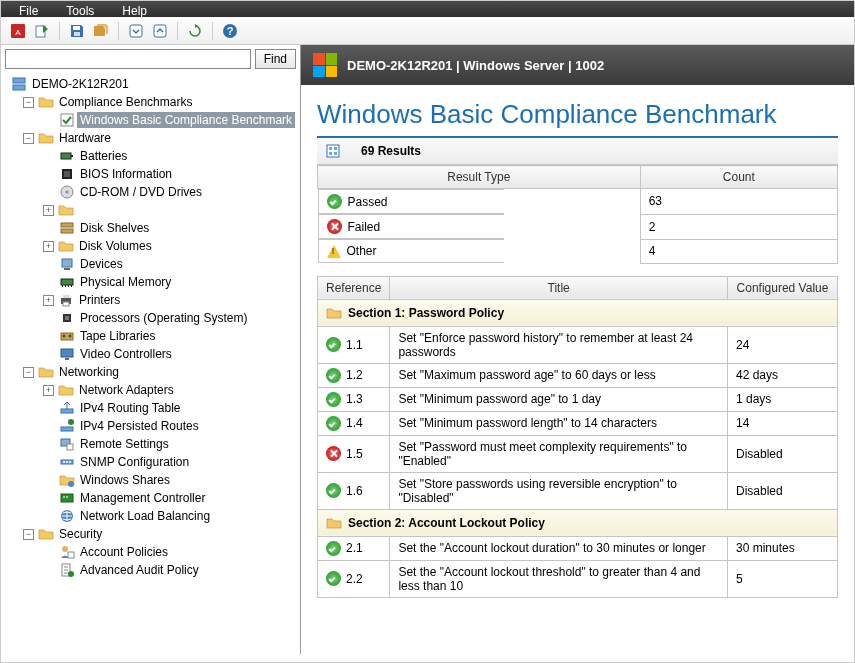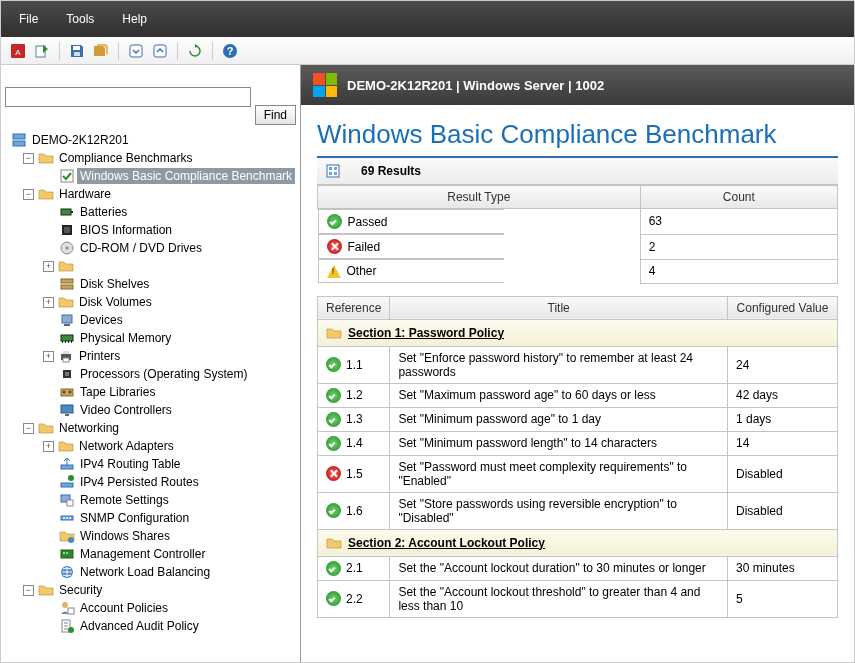--- a/index.html
+++ b/index.html
@@ -1,26 +1,26 @@
 <!DOCTYPE html>
 <html><head>
 <meta charset="utf-8">
 <style>
 * { box-sizing: border-box; margin: 0; padding: 0; }
 body { font-family: "Segoe UI", Tahoma, sans-serif; font-size: 12px; background: #fff; color: #000; width: 855px; height: 663px; overflow: hidden; border: 1px solid #ccc; }
-.menubar { background: linear-gradient(#4a4a4a, #2f2f2f); color: #fff; height: 36px; display: flex; align-items: center; padding: 0 4px; font-size: 12px; }
+.menubar { background: linear-gradient(#4a4a4a, #2f2f2f); color: #fff; height: 16px; display: flex; align-items: flex-start; padding: 0 4px; font-size: 12px; }
 .menubar .mi { padding: 3px 14px; cursor: default; }
 .toolbar { height: 28px; background: linear-gradient(#fdfdfd,#f0f0f0); border-bottom: 1px solid #ccc; display: flex; align-items: center; padding: 0 6px; gap: 2px; }
 .tb-btn { width: 22px; height: 22px; display: flex; align-items: center; justify-content: center; border-radius: 2px; }
 .tb-sep { width: 1px; height: 18px; background: #ccc; margin: 0 4px; }
 .content { display: flex; height: calc(100% - 52px); }
 .left { width: 300px; border-right: 1px solid #999; background: #fff; display: flex; flex-direction: column; }
 .searchbar { padding: 4px 4px; display: flex; gap: 4px; align-items: center; }
 .searchbar input { flex: 1; height: 20px; border: 1px solid #888; padding: 0 4px; font-size: 12px; }
-.searchbar button { height: 20px; padding: 0 8px; background: linear-gradient(#fdfdfd,#e6e6e6); border: 1px solid #888; font-size: 12px; margin-top: 36px; }
+.searchbar button { height: 20px; padding: 0 8px; background: linear-gradient(#fdfdfd,#e6e6e6); border: 1px solid #888; font-size: 12px; }
 .tree { flex: 1; overflow: auto; padding: 2px 0 6px 10px; }
 .trow { display: flex; align-items: center; height: 18px; white-space: nowrap; gap: 2px; padding-right: 4px; }
 .trow .lbl { padding: 1px 3px; }
 .trow.sel .lbl { background: #8d9aa3; color: #fff; }
 .exp { width: 11px; height: 11px; background: #fff; border: 1px solid #888; font-size: 9px; line-height: 9px; text-align: center; color: #555; margin-right: 2px; }
 .ico { width: 16px; height: 16px; display: inline-flex; align-items: center; justify-content: center; flex-shrink: 0; }
 .pad { display:inline-block; }
 .right { flex: 1; display: flex; flex-direction: column; background: #fff; overflow: hidden; }
 .rhead { background: linear-gradient(#5a5a5a,#3a3a3a); color: #fff; height: 40px; display: flex; align-items: center; padding: 0 12px; gap: 10px; font-size: 13px; font-weight: bold; }
 .winlogo { width: 24px; height: 24px; display: grid; grid-template-columns: 1fr 1fr; grid-template-rows: 1fr 1fr; gap: 1px; }
@@ -31,21 +31,21 @@
 .reshead { border-top: 2px solid #2d6fae; border-bottom: 1px solid #c4c4c4; background: linear-gradient(#fafafa,#ececec); padding: 5px 8px; display:flex; align-items:center; gap:20px; font-weight:bold; font-size: 12px; }
 table.summary, table.detail { width: 100%; border-collapse: collapse; font-size: 12px; }
 table.summary th, table.summary td, table.detail th, table.detail td { border: 1px solid #c4c4c4; padding: 4px 8px; text-align: left; }
 table.summary th, table.detail th { background: linear-gradient(#fafafa,#e8e8e8); font-weight: normal; text-align: center; color: #333; }
 table.summary td.rt { display: flex; align-items: center; gap: 6px; border-right: none; }
 table.summary tr td:first-child { width: 58%; }
 .spacer { height: 12px; }
 table.detail td.ref { width: 62px; }
 table.detail td.val { width: 110px; }
 table.detail td.ref .refwrap { display:flex; align-items:center; gap:5px; }
-.sectionrow td { background: linear-gradient(#fdfbee,#f5f0d6); font-weight: bold; text-decoration: underline; }
+.sectionrow td { background: linear-gradient(#fdfbee,#f5f0d6); font-weight: bold; }
 .sectionrow .secwrap { display:flex; align-items:center; gap:6px; padding: 1px 0; }
 .ic-pass { width:15px;height:15px;border-radius:50%;background:radial-gradient(#6fd36f,#1f8a1f);position:relative; }
 .ic-pass::after{content:"";position:absolute;left:3px;top:6px;width:4px;height:2px;border-left:2px solid #fff;border-bottom:2px solid #fff;transform:rotate(-45deg);}
 .ic-fail { width:15px;height:15px;border-radius:50%;background:radial-gradient(#ff6a6a,#b30000);position:relative; }
 .ic-fail::before,.ic-fail::after{content:"";position:absolute;left:7px;top:3px;width:2px;height:9px;background:#fff;}
 .ic-fail::before{transform:rotate(45deg);} .ic-fail::after{transform:rotate(-45deg);}
 .ic-warn { width:0;height:0;border-left:7px solid transparent;border-right:7px solid transparent;border-bottom:13px solid #f4c430;position:relative; }
 .ic-warn::after{content:"!";position:absolute;left:-2px;top:1px;font-size:9px;font-weight:bold;color:#6b5200;}
 .folder-open{fill:#f3c965;stroke:#b3893a;stroke-width:0.6}
 .folder-closed{fill:#f3c965;stroke:#b3893a;stroke-width:0.6}

